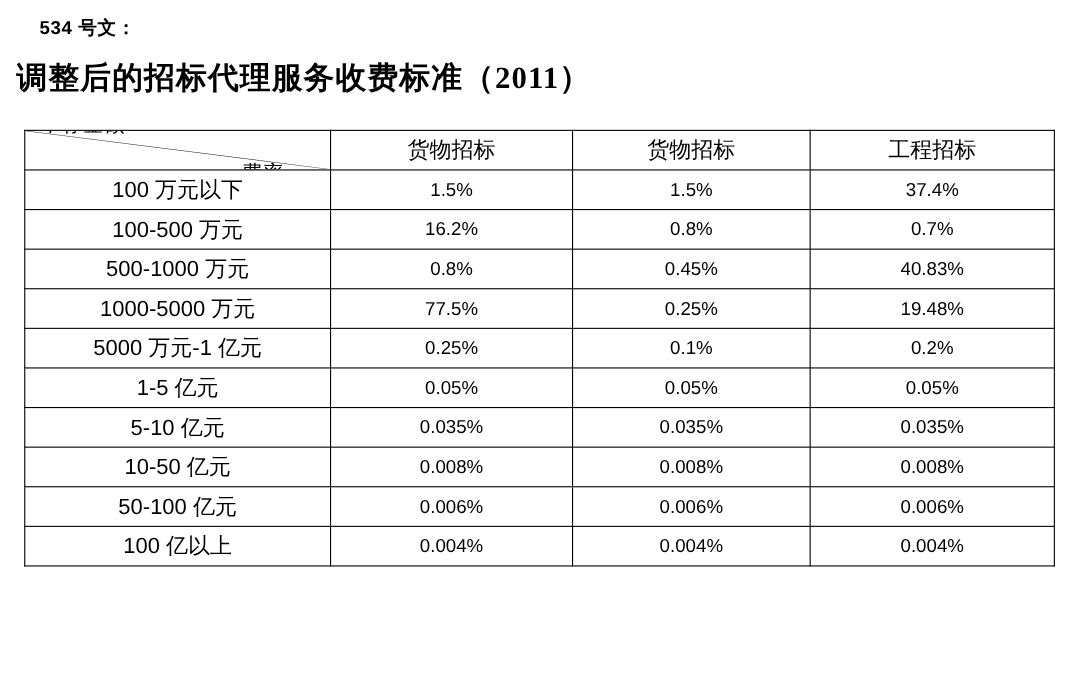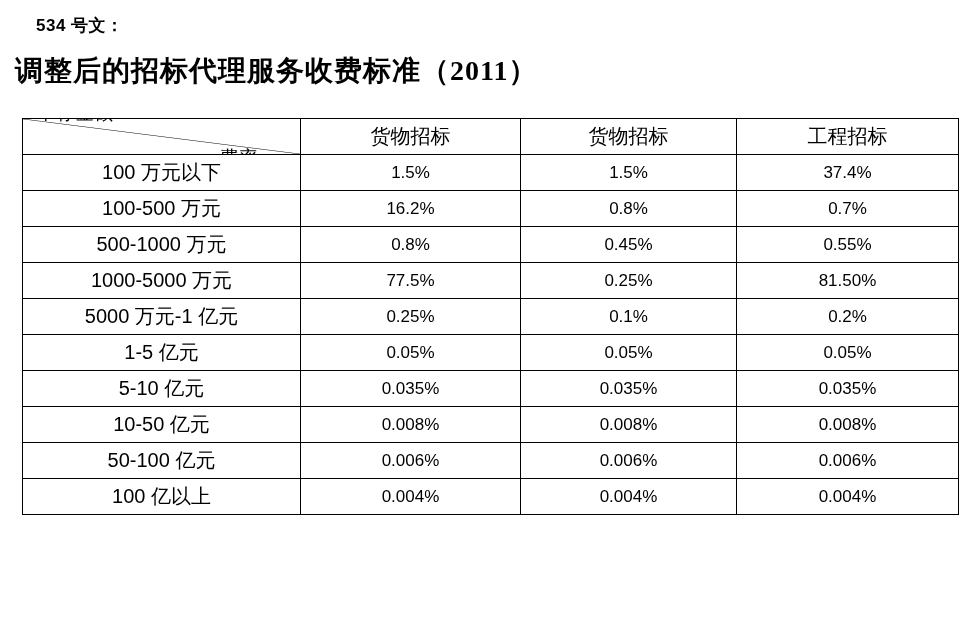--- a/index.html
+++ b/index.html
@@ -145,27 +145,27 @@
         <tr>
           <td class="amount-cell">100-500 万元</td>
           <td>16.2%</td>
           <td>0.8%</td>
           <td>0.7%</td>
         </tr>
         <tr>
           <td class="amount-cell">500-1000 万元</td>
           <td>0.8%</td>
           <td>0.45%</td>
-          <td>0.55%</td>
+          <td>40.83%</td>
         </tr>
         <tr>
           <td class="amount-cell">1000-5000 万元</td>
           <td>77.5%</td>
           <td>0.25%</td>
-          <td>81.50%</td>
+          <td>19.48%</td>
         </tr>
         <tr>
           <td class="amount-cell">5000 万元-1 亿元</td>
           <td>0.25%</td>
           <td>0.1%</td>
           <td>0.2%</td>
         </tr>
         <tr>
           <td class="amount-cell">1-5 亿元</td>
           <td>0.05%</td>

